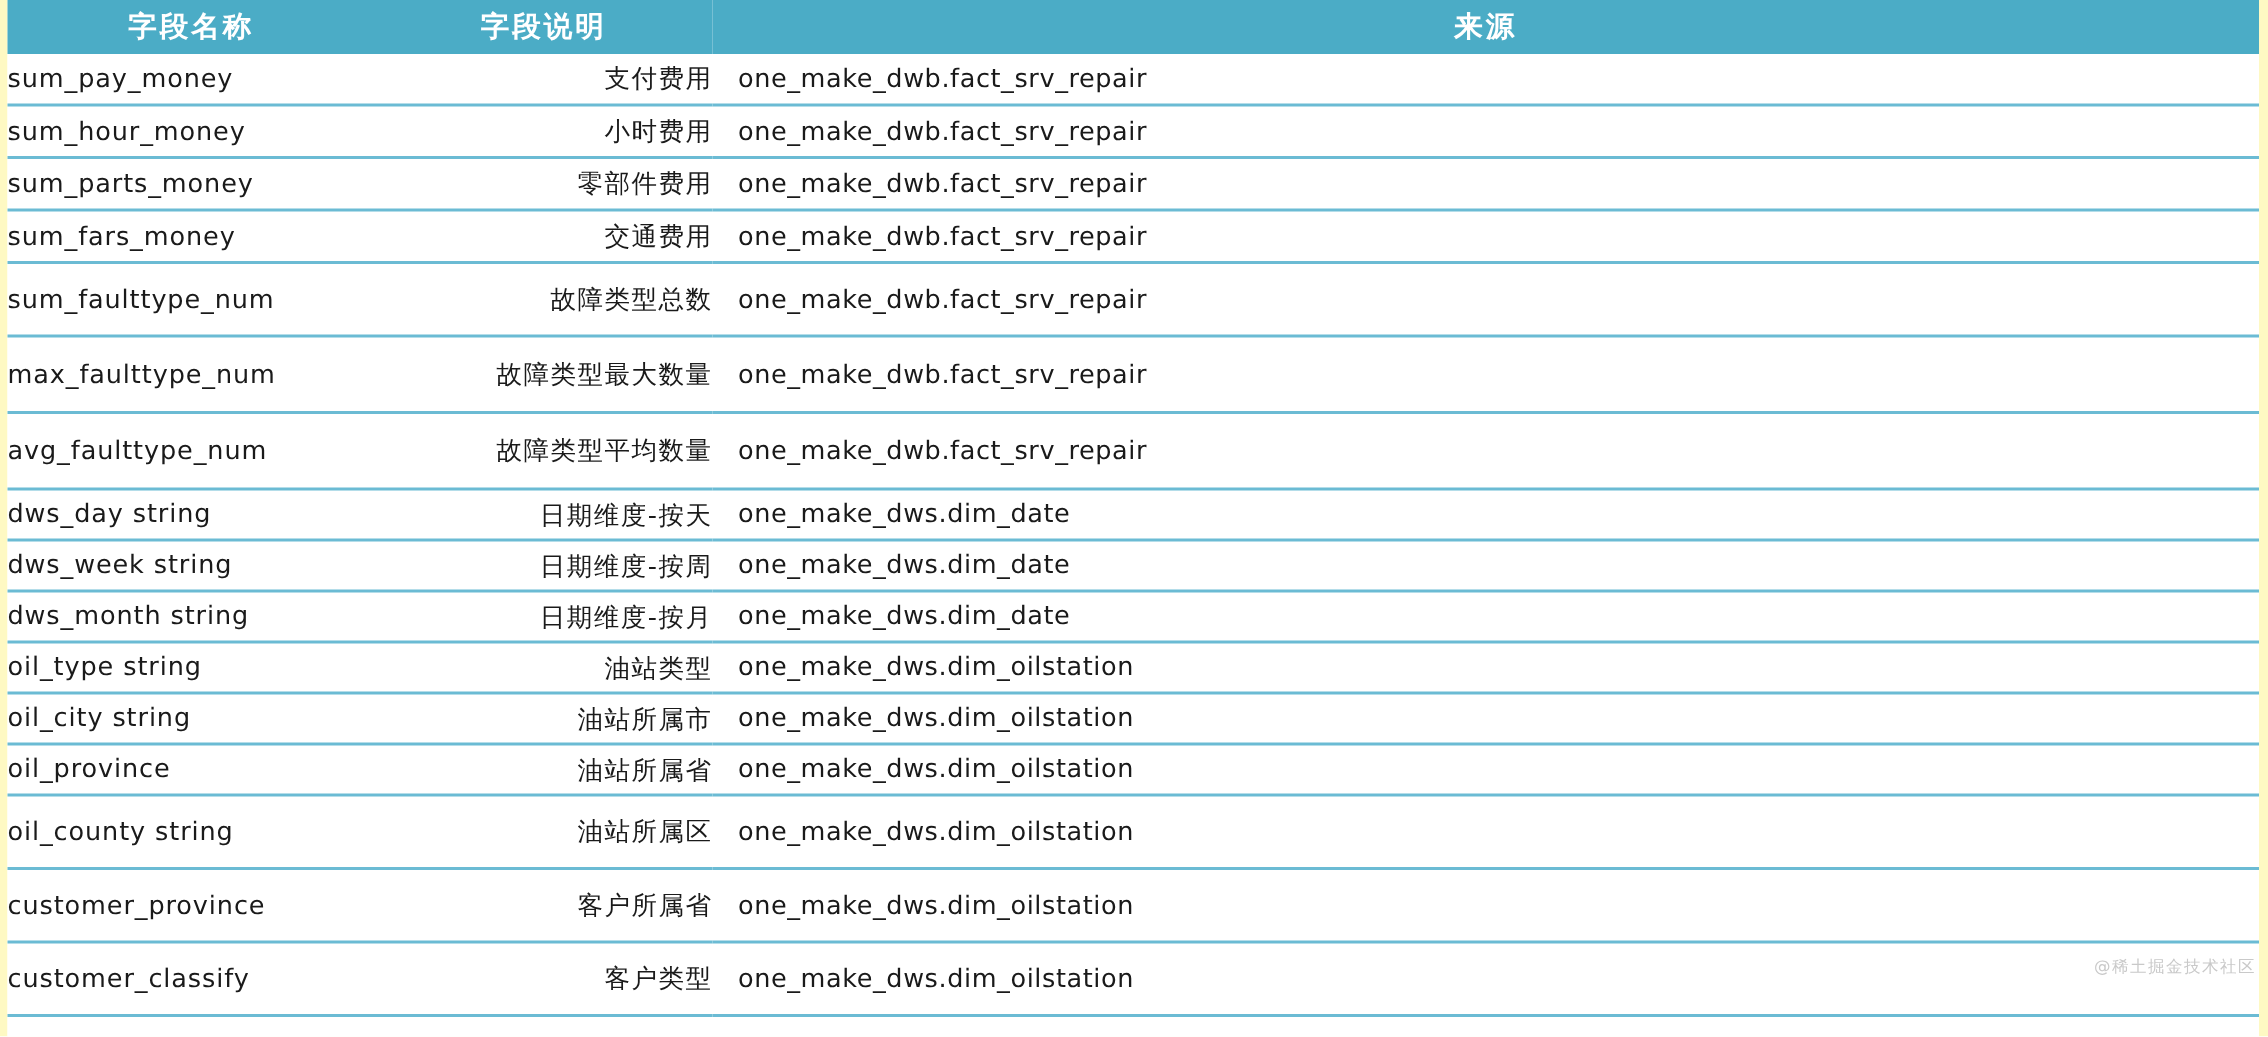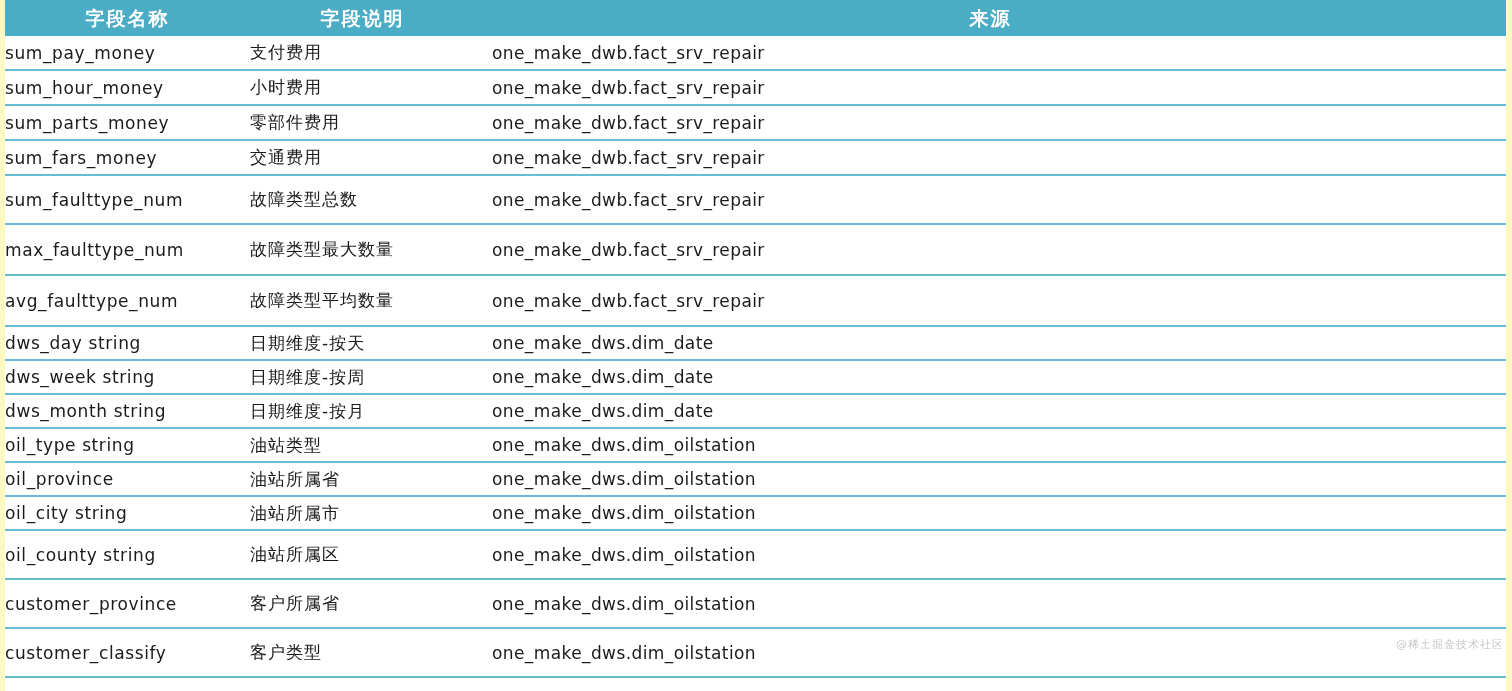--- a/index.html
+++ b/index.html
@@ -65,21 +65,21 @@
   }
   tbody tr.row-first td { border-top: none; }
   tbody tr.row-last td { border-bottom: none; }
 
   td.cell-name {
     text-align: left;
     letter-spacing: 0.6px;
     padding-right: 18px;
   }
   td.cell-desc {
-    text-align: left;
+    text-align: right;
     letter-spacing: 1px;
     font-size: 17px;
   }
   td.cell-source {
     text-align: left;
     padding-left: 17px;
     letter-spacing: 0.4px;
     white-space: nowrap;
   }
 
@@ -168,27 +168,27 @@
         <td class="cell-name">dws_month string</td>
         <td class="cell-desc">日期维度-按月</td>
         <td class="cell-source">one_make_dws.dim_date</td>
       </tr>
       <tr class="h-sm">
         <td class="cell-name">oil_type string</td>
         <td class="cell-desc">油站类型</td>
         <td class="cell-source">one_make_dws.dim_oilstation</td>
       </tr>
       <tr class="h-sm">
+        <td class="cell-name">oil_city string</td>
+        <td class="cell-desc">油站所属市</td>
+        <td class="cell-source">one_make_dws.dim_oilstation</td>
+      </tr>
+      <tr class="h-sm">
         <td class="cell-name">oil_province</td>
         <td class="cell-desc">油站所属省</td>
-        <td class="cell-source">one_make_dws.dim_oilstation</td>
-      </tr>
-      <tr class="h-sm">
-        <td class="cell-name">oil_city string</td>
-        <td class="cell-desc">油站所属市</td>
         <td class="cell-source">one_make_dws.dim_oilstation</td>
       </tr>
       <tr class="h-lg">
         <td class="cell-name">oil_county string</td>
         <td class="cell-desc">油站所属区</td>
         <td class="cell-source">one_make_dws.dim_oilstation</td>
       </tr>
       <tr class="h-lg">
         <td class="cell-name">customer_province</td>
         <td class="cell-desc">客户所属省</td>

